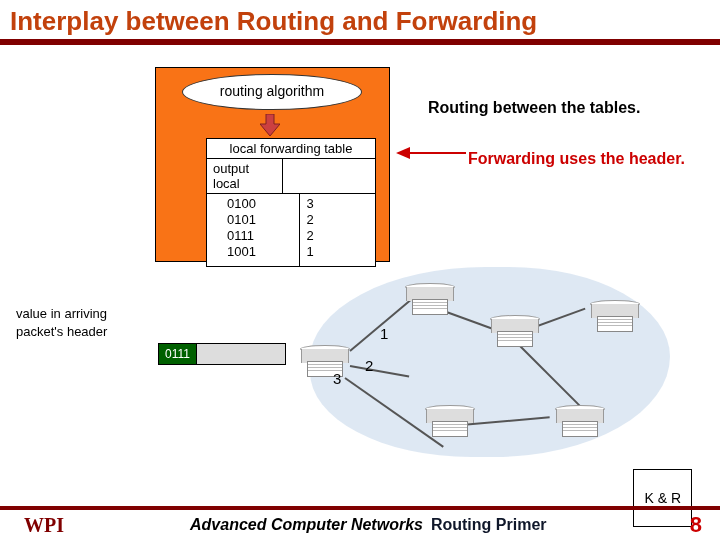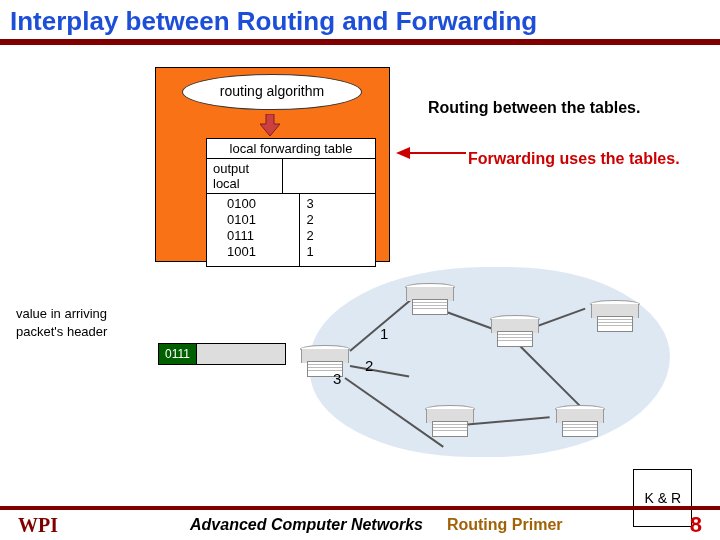--- a/index.html
+++ b/index.html
@@ -9,21 +9,21 @@
     height: 540px;
     font-family: "Comic Sans MS", cursive, sans-serif;
     background: #fff;
     position: relative;
     overflow: hidden;
   }
   .title {
     padding: 6px 10px 2px;
     font-size: 26px;
     font-weight: bold;
-    color: #1d4ed8;
+    color: #c2410c;
   }
   .title-bar {
     height: 6px;
     background: #800000;
   }
   .diagram-area {
     position: relative;
     width: 720px;
     height: 440px;
   }
@@ -185,32 +185,32 @@
     width: 720px; height: 34px;
     border-top: 4px solid #800000;
     display: flex;
     align-items: center;
     font-family: "Comic Sans MS", cursive, sans-serif;
     font-size: 16px;
     font-weight: bold;
   }
   .footer .logo {
     width: 80px;
-    padding-left: 18px;
+    padding-left: 24px;
     display: flex;
     align-items: flex-start;
   }
   .footer .course {
     flex: 0 0 auto;
     margin-left: 110px;
     font-style: italic;
   }
   .footer .topic {
-    color: #a16207;
-    margin-left: 24px;
+    color: #0f172a;
+    margin-left: 8px;
   }
   .footer .page {
     margin-left: auto;
     margin-right: 18px;
     font-size: 22px;
     color: #cc0000;
   }
   .kr {
     position: absolute;
     right: 28px; top: 424px;
@@ -255,21 +255,21 @@
           <div>3</div>
           <div>2</div>
           <div>2</div>
           <div>1</div>
         </div>
       </div>
     </div>
   </div>
 
   <div class="note" style="left:428px; top:54px;">Routing between the tables.</div>
-  <div class="note red" style="left:468px; top:105px;">Forwarding uses the tables.</div>
+  <div class="note red" style="left:468px; top:105px;">Forwarding uses the header.</div>
 
   <svg class="arrow-svg" style="left:396px; top:98px; width:70px; height:20px;" viewBox="0 0 70 20">
     <line x1="70" y1="10" x2="12" y2="10" stroke="#cc0000" stroke-width="2"></line>
     <polygon points="0,10 14,4 14,16" fill="#cc0000"></polygon>
   </svg>
 
   <div class="value-label">
     <div>value in arriving</div>
     <div>packet's header</div>
   </div>

